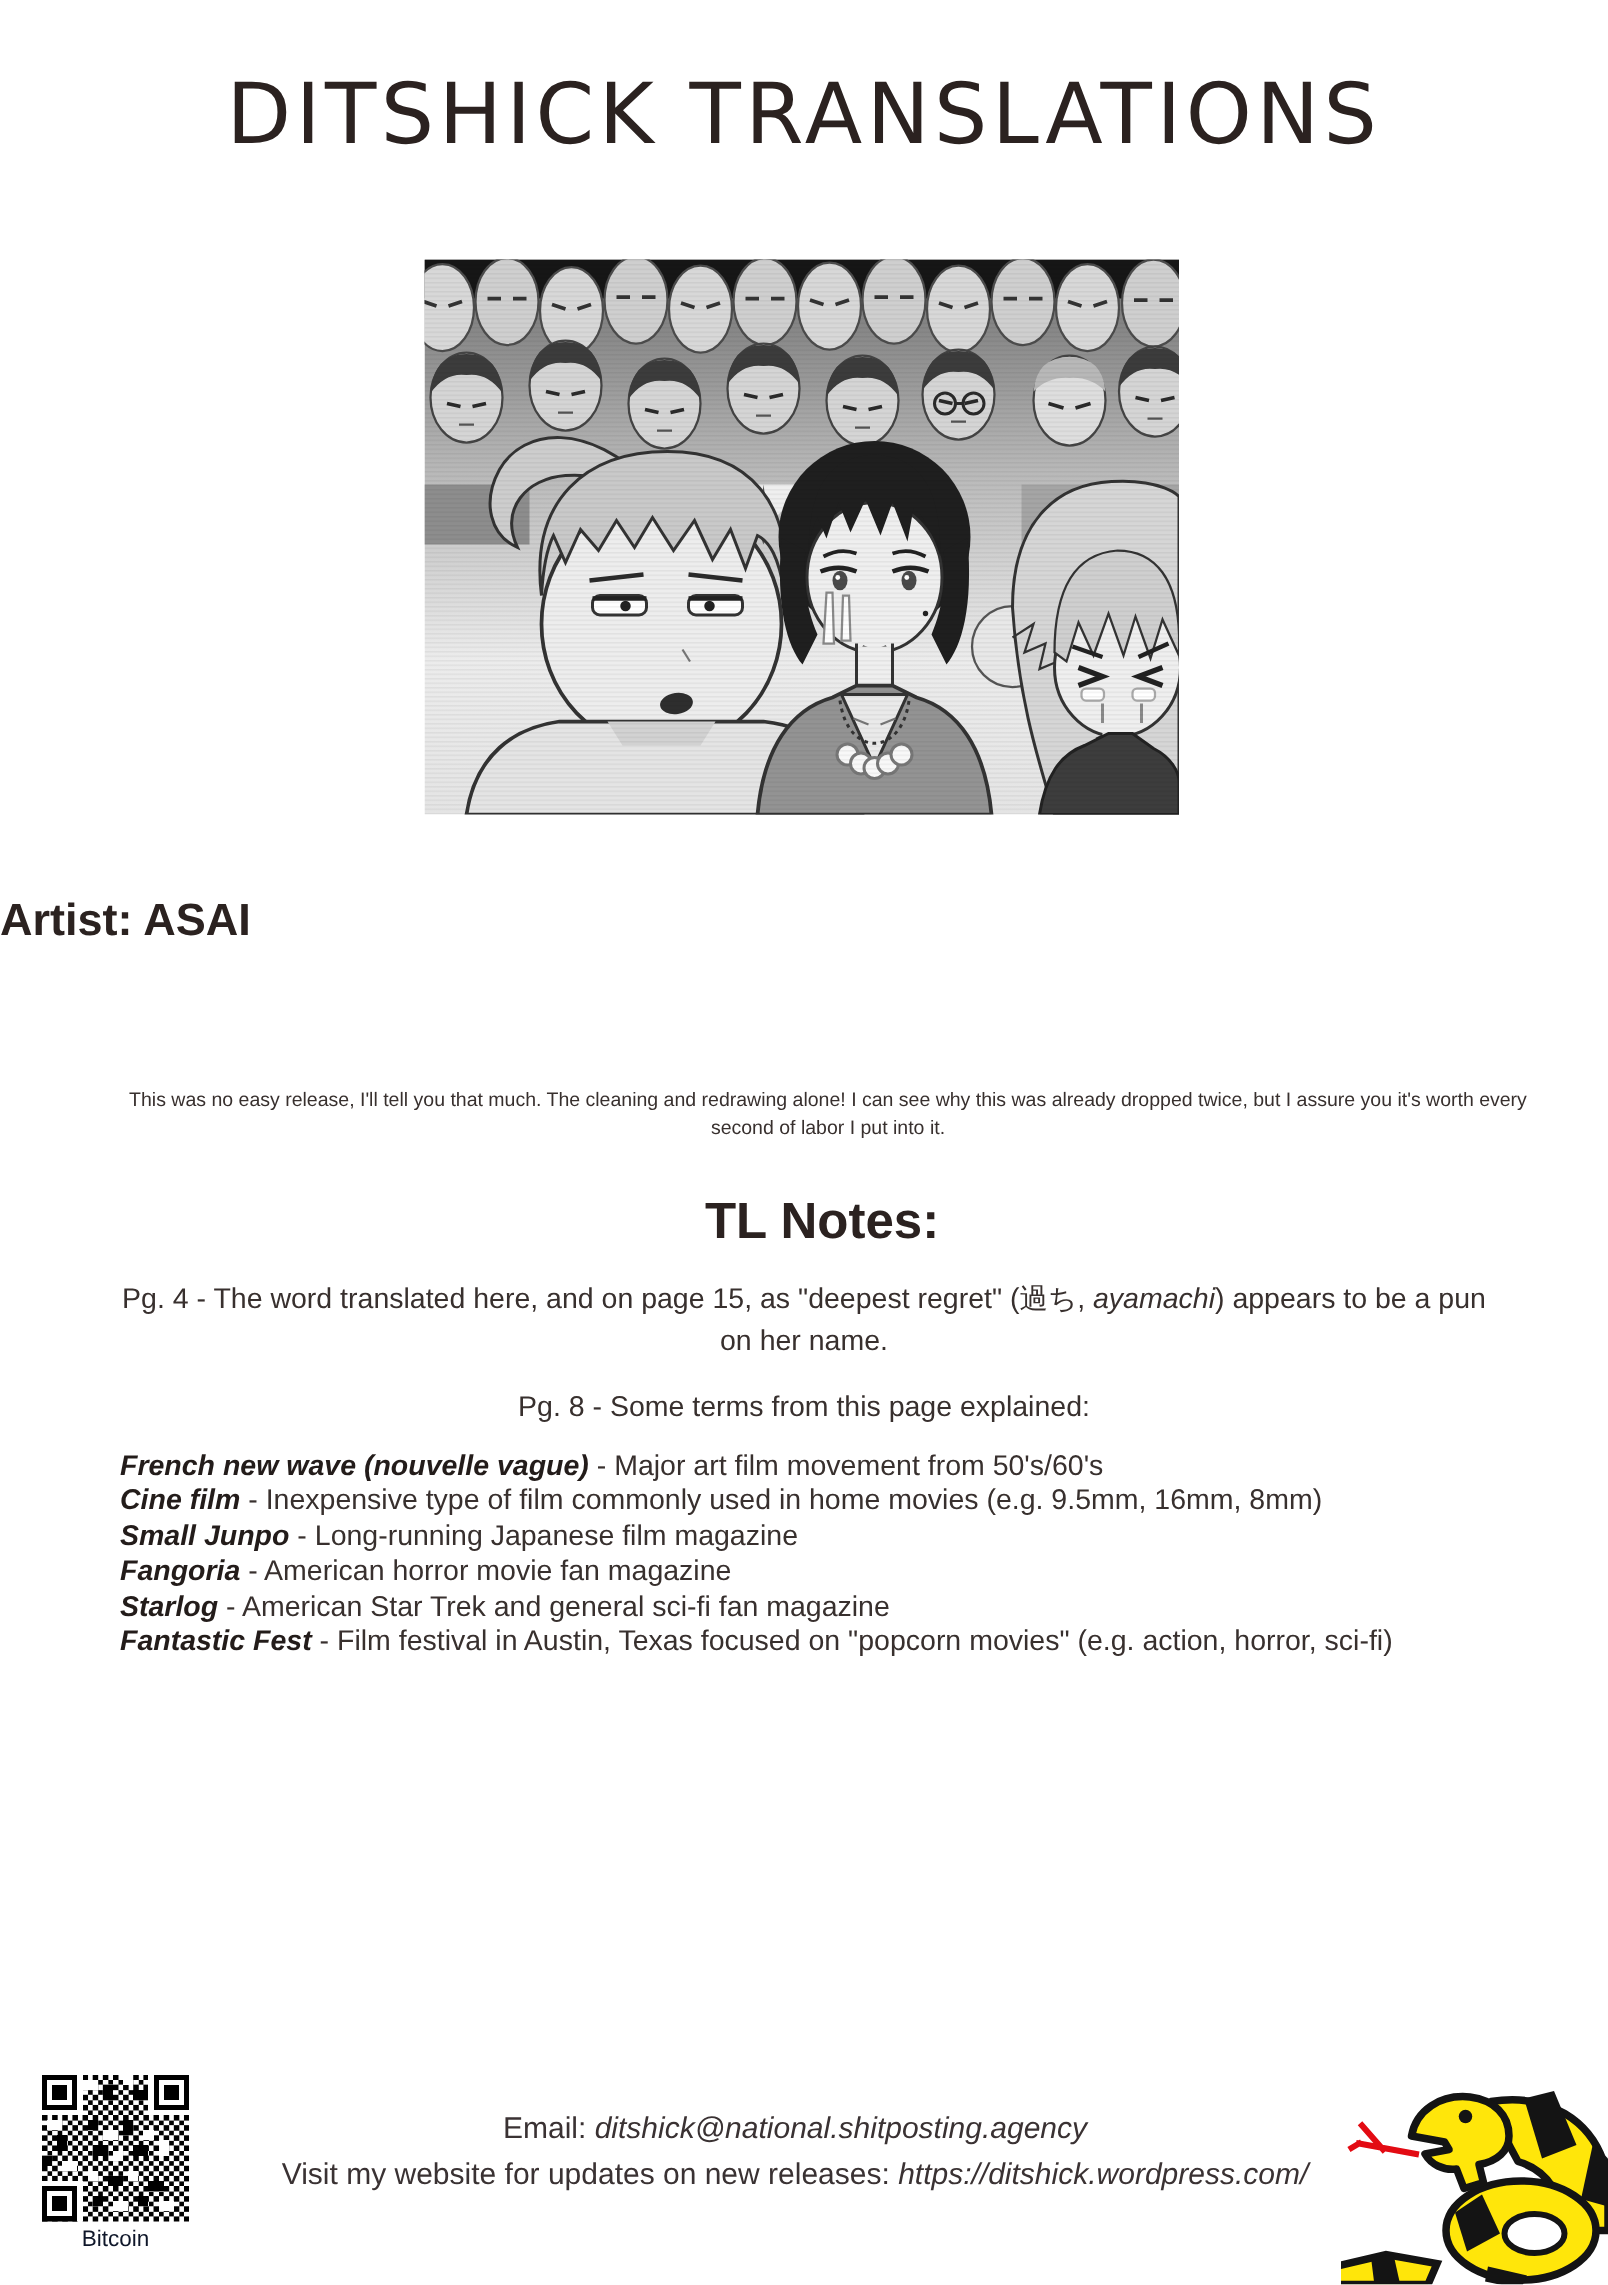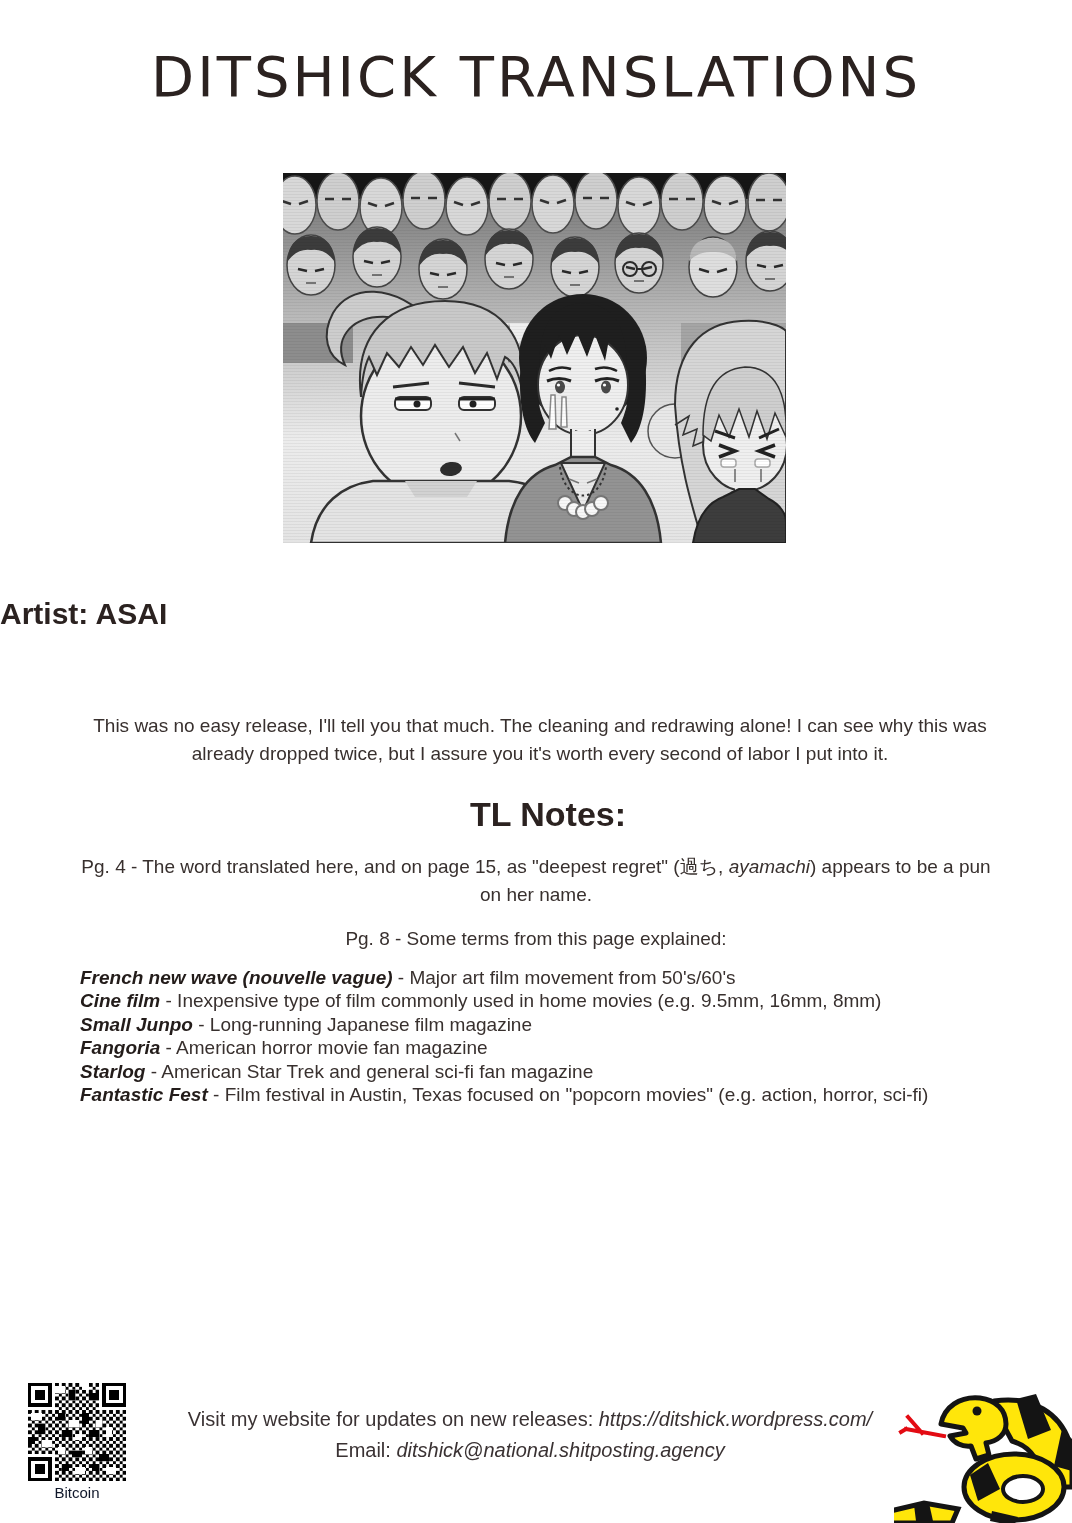--- a/index.html
+++ b/index.html
@@ -12,22 +12,22 @@
     font-family:"DejaVu Sans", sans-serif;font-size:56px;font-weight:normal;
     letter-spacing:3px;color:#2b2220;white-space:nowrap;
   }
   .manga{position:absolute;left:283px;top:173px;width:503px;height:370px;}
   .manga svg{display:block;width:503px;height:370px;}
   .credits{
     position:absolute;top:594px;left:0;width:1072px;text-align:left;
     font-size:30px;font-weight:bold;color:#2b2220;line-height:1.34;
   }
   .intro{
-    position:absolute;top:708px;left:61px;width:950px;margin:4px;text-align:center;
-    font-size:19px;line-height:1.45;
+    position:absolute;top:708px;left:61px;width:950px;margin:16px;text-align:center;
+    font-size:13px;line-height:1.45;
   }
   .tl-heading{
     position:absolute;top:783px;left:0;width:1072px;margin:12px;text-align:center;
     font-size:34px;font-weight:bold;color:#2b2220;
   }
   .pg4{
     position:absolute;top:853px;left:76px;width:920px;margin:0;text-align:center;
     font-size:19px;line-height:1.45;
   }
   .pg8{
@@ -274,22 +274,22 @@
       <g fill="#000">
           <rect x="2" y="2" width="3" height="3"></rect>
           <rect x="24" y="2" width="3" height="3"></rect>
           <rect x="2" y="24" width="3" height="3"></rect>
         </g>
     </svg>
     <div class="qr-label">Bitcoin</div>
   </div>
 
   <div class="site-note">
+    <div><span>Email: </span><i>ditshick@national.shitposting.agency</i></div>
     <div><span>Visit my website for updates on new releases: </span><i>https://ditshick.wordpress.com/</i></div>
-    <div><span>Email: </span><i>ditshick@national.shitposting.agency</i></div>
   </div>
 
   <div class="snake">
     <svg viewBox="0 0 178 140">
       <path d="M50 53 L12 46 M28 50 L14 34 M12 46 l-5 3" stroke="#e30b13" stroke-width="4" fill="none" stroke-linecap="square"></path>
       <path d="M100 18 C140 12 166 32 175 58 L178 66 L178 104 L146 104 C150 82 138 64 118 58 C110 44 104 30 100 18 Z" fill="#ffe60a" stroke="#141414" stroke-width="5" stroke-linejoin="round"></path>
       <path d="M122 16 l20 -5 l15 36 l-23 9 z" fill="#141414"></path>
       <path d="M168 46 l10 10 v32 l-18 -5 z" fill="#141414"></path>
       <ellipse cx="120" cy="104" rx="50" ry="33" fill="#ffe60a" stroke="#141414" stroke-width="5"></ellipse>
       <ellipse cx="129" cy="106" rx="20" ry="13" fill="#ffffff" stroke="#141414" stroke-width="4"></ellipse>

